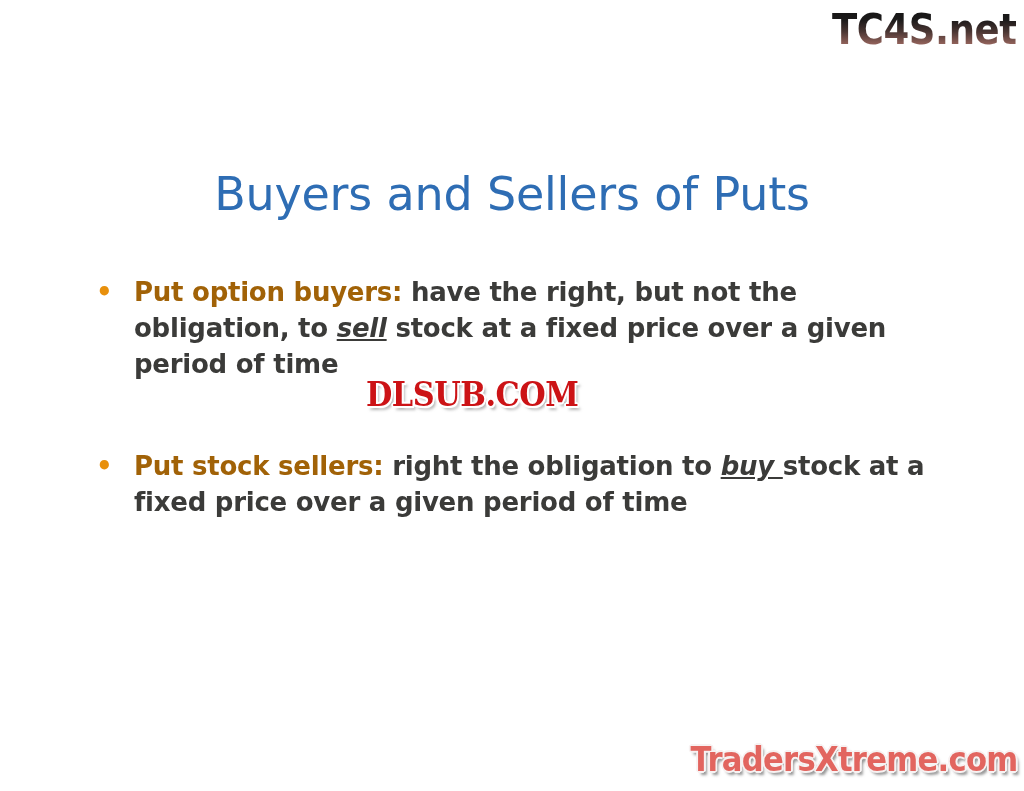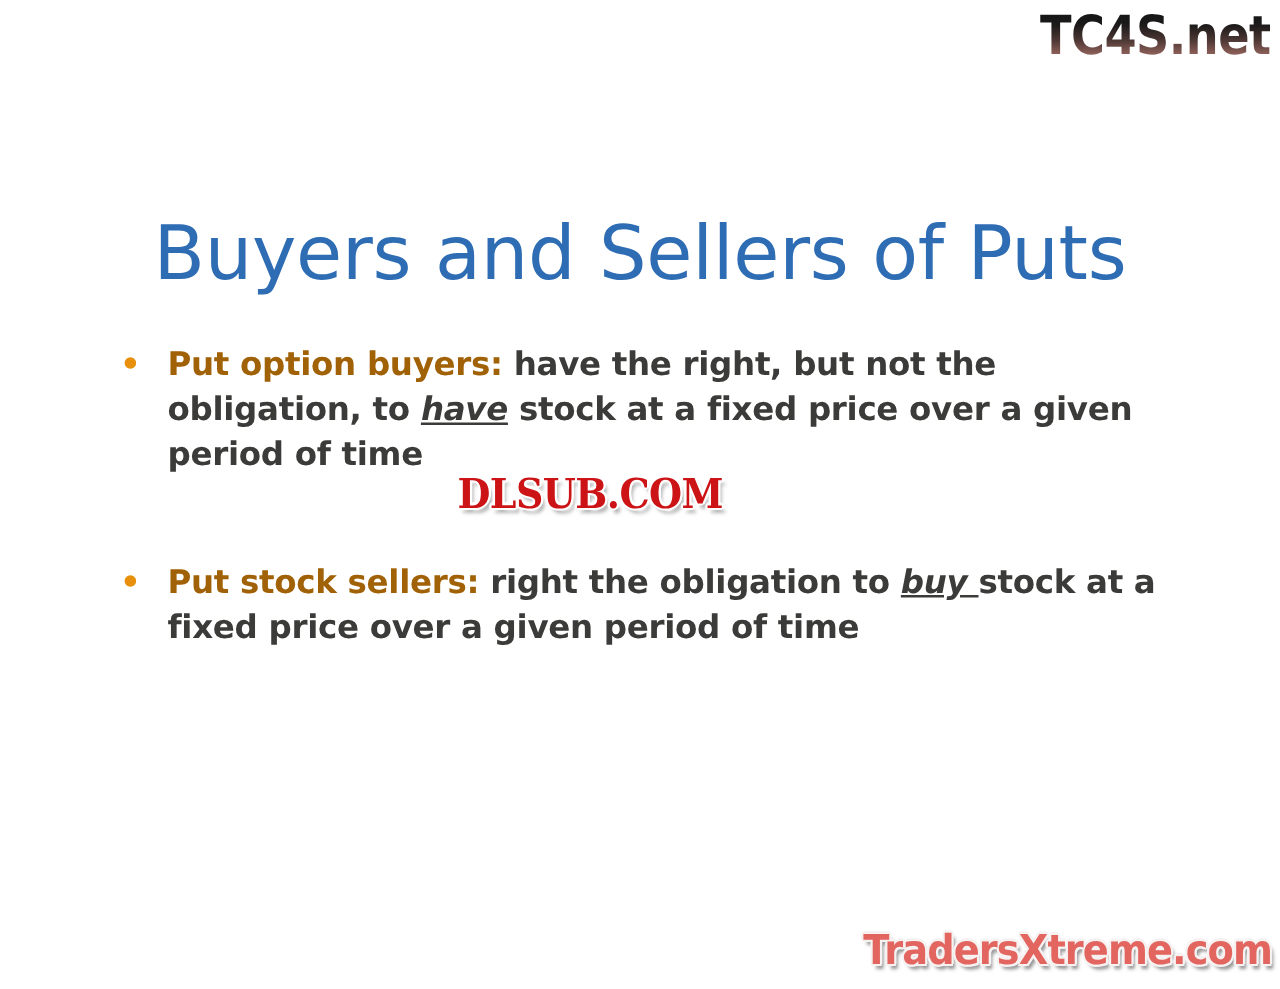--- a/index.html
+++ b/index.html
@@ -46,21 +46,21 @@
   
   .slide-title {
     position: absolute;
     left: 0;
     top: 129px;
     width: 1024px;
     text-align: center;
     color: #2E6DB4;
     font-family: "DejaVu Sans", "Liberation Sans", sans-serif;
     font-weight: 400;
-    font-size: 60px;
+    font-size: 46px;
     line-height: 56px;
     letter-spacing: -0.2px;
   }
 
   
   .body-block {
     position: absolute;
     left: 96px;
     top: 268px;
     width: 842px;
@@ -155,21 +155,21 @@
 <div id="slide">
 
   <div class="wm-tc4s">TC4S.net</div>
 
   <h1 class="slide-title">Buyers and Sellers of Puts</h1>
 
   <div class="body-block">
 
     <div class="bullet-row first">
       <span class="bullet-dot">•</span>
-      <span class="bullet-text"><span class="lead">Put option buyers:</span><span> have the right, but not the obligation, to </span><span class="emph">have</span><span> stock at a fixed price over a given period of time</span></span>
+      <span class="bullet-text"><span class="lead">Put option buyers:</span><span> have the right, but not the obligation, to </span><span class="emph">sell</span><span> stock at a fixed price over a given period of time</span></span>
     </div>
 
     <div class="bullet-row second">
       <span class="bullet-dot">•</span>
       <span class="bullet-text"><span class="lead">Put stock sellers:</span><span> right the obligation to </span><span class="emph">buy </span><span>stock at a fixed price over a given period of time</span></span>
     </div>
 
   </div>
 
   <div class="wm-dlsub">DLSUB.COM</div>

